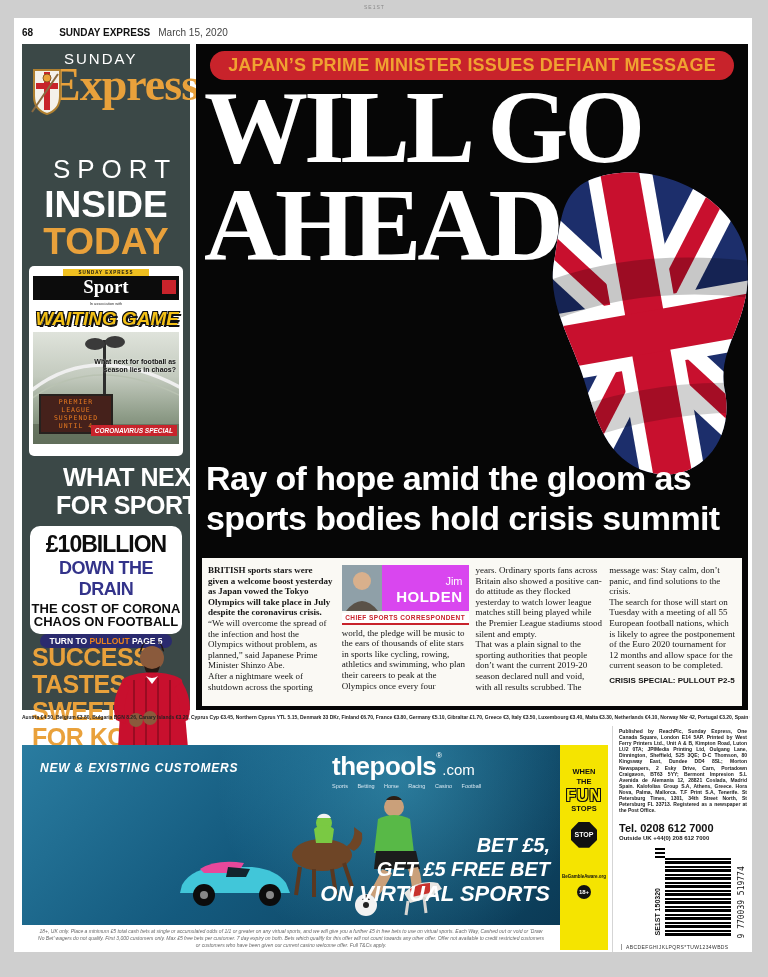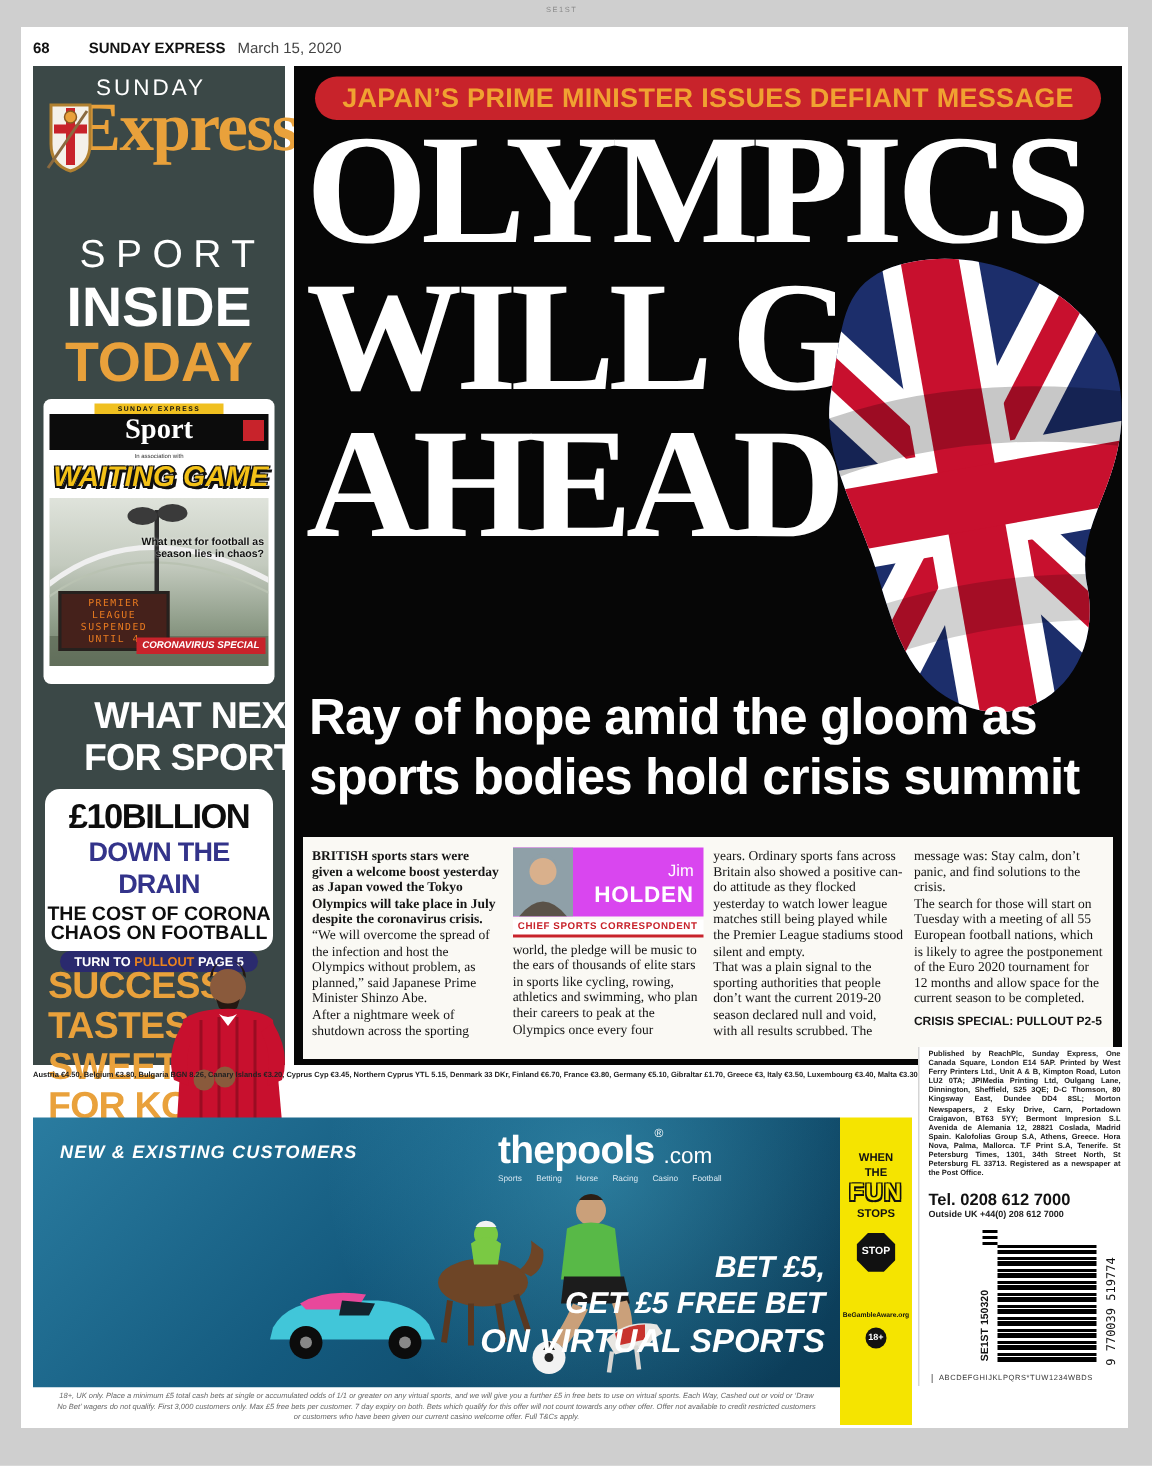--- a/index.html
+++ b/index.html
@@ -99,21 +99,21 @@
                display:flex; align-items:center; justify-content:center;
                clip-path:polygon(30% 0,70% 0,100% 30%,100% 70%,70% 100%,30% 100%,0 70%,0 30%); }
   .aware { margin-top:26px; font-size:4.5px; font-weight:700; color:#111; }
   .age { margin:6px auto 0; width:14px; height:14px; border-radius:50%; background:#111; color:#fff; font-size:6px; font-weight:800;
          display:flex; align-items:center; justify-content:center; }
 
   .terms { left:22px; top:925px; width:538px; height:25px; background:#fff; color:#666; font-size:5px; font-style:italic;
            text-align:center; padding:3px 14px 0; line-height:1.35; }
 
   
-  .pubcol { left:612px; top:698px; width:140px; height:226px; background:#fff; border-left:1px solid #d5d5d5; }
+  .pubcol { left:612px; top:726px; width:140px; height:226px; background:#fff; border-left:1px solid #d5d5d5; }
   .pub-text { position:absolute; left:6px; top:2px; width:128px; font-size:5px; line-height:1.22; color:#222; text-align:justify; font-weight:700; }
   .pub-tel { position:absolute; left:6px; top:96px; font-size:11px; font-weight:800; color:#111; }
   .pub-out { position:absolute; left:6px; top:109px; font-size:6px; font-weight:700; color:#222; }
   .mini-bc { position:absolute; left:42px; top:122px; width:10px; height:16px;
              background:repeating-linear-gradient(180deg,#000 0 2px,#fff 2px 4px); }
   .barcode { position:absolute; left:36px; top:132px; width:100px; height:80px; background:#fff; }
   .bc-stripes { position:absolute; left:16px; right:18px; top:0; bottom:0;
                 background:repeating-linear-gradient(180deg,#000 0 2px,#fff 2px 3px,#000 3px 6px,#fff 6px 8px); }
   .bc-left { position:absolute; left:-30px; top:36px; width:76px; font-size:7px; color:#111; transform:rotate(-90deg); font-weight:700; }
   .bc-num { position:absolute; right:-32px; top:36px; width:80px; font-size:8px; color:#111; transform:rotate(-90deg); font-family:"DejaVu Sans Mono", monospace; }
@@ -209,21 +209,20 @@
       <span>TURN TO</span>
       <span class="hl">PULLOUT</span>
       <span>PAGE 6-7</span>
     </div>
   </div>
 
   <div class="abs main">
     <div class="abs banner">JAPAN’S PRIME MINISTER ISSUES DEFIANT MESSAGE</div>
 
     <div class="abs headline">
-      <div>OLYMPICS</div>
       <div>WILL GO</div>
       <div>AHEAD</div>
     </div>
 
     <svg class="abs flag" width="212" height="344" viewBox="0 0 132 212">
       <defs>
         <clipPath id="flagclip">
           <path d="M30,10 C70,-6 126,22 128,64 C130,100 108,114 114,142 C120,176 94,200 66,192 C40,184 34,160 26,134 C18,108 2,86 8,58 C12,34 12,18 30,10 Z"></path>
         </clipPath>
       </defs>

